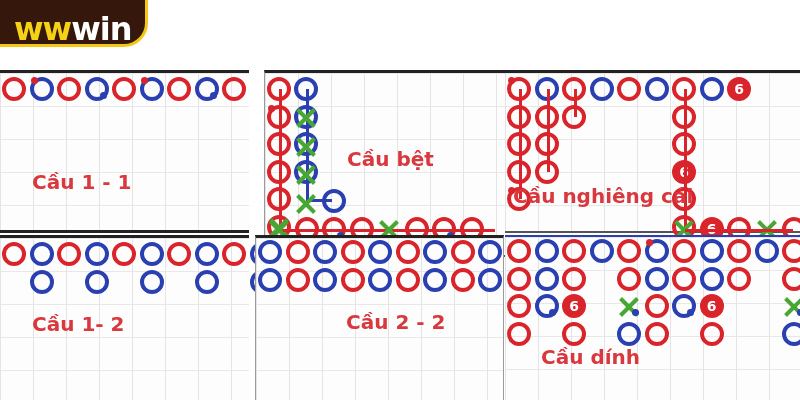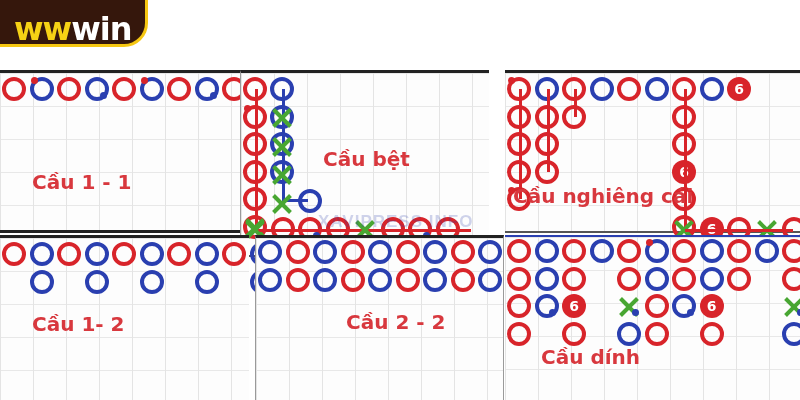--- a/index.html
+++ b/index.html
@@ -32,21 +32,21 @@
   
   .panel{
     position:absolute;
     background:
       repeating-linear-gradient(to right, #e4e4e4 0px, #e4e4e4 1px, transparent 1px, transparent 33px),
       repeating-linear-gradient(to bottom, #e8e8e8 0px, #e8e8e8 1px, transparent 1px, transparent 33px),
       #fdfdfd;
     box-sizing:border-box;
   }
   .panel.tl{left:0;  top:70px; width:249px; height:163px; border-top:3px solid #222; border-bottom:3px solid #222;}
-  .panel.tm{left:240px;top:70px;width:249px;height:187px; border-top:3px solid #222; border-left:1px solid #9a9a9a; border-bottom:2px solid #555;}
+  .panel.tm{left:264px;top:70px;width:249px;height:187px; border-top:3px solid #222; border-left:1px solid #9a9a9a; border-bottom:2px solid #555;}
   .panel.tr{left:505px;top:70px;width:295px;height:163px; border-top:3px solid #222; border-bottom:2px solid #555;}
   .panel.bl{left:0;  top:235px;width:249px;height:165px; border-top:3px solid #222;}
   .panel.bm{left:255px;top:235px;width:249px;height:165px; border-top:3px solid #222; border-left:1px solid #9a9a9a; border-right:1px solid #9a9a9a;}
   .panel.br{left:505px;top:235px;width:295px;height:165px; border-top:2px solid #2a3fb0;}
 
   
   .cell{position:absolute;width:26px;height:26px;box-sizing:border-box;}
   .ring{
     position:absolute;left:0;top:0;width:24px;height:24px;
     border-radius:50%;box-sizing:border-box;
@@ -570,14 +570,13 @@
           <div class="ring b"></div>
         </div>
         <div class="dot b" style="left: 44px; top: 72px;"></div>
         <div class="dot b" style="left: 127px; top: 72px;"></div>
         <div class="dot b" style="left: 182px; top: 72px;"></div>
         <div class="dot b" style="left: 292px; top: 72px;"></div>
       </div>
     <div class="lbl" style="left:36px;top:108px;">Cầu dính</div>
   </div>
 
-  <div class="watermark" style="left:318px;top:212px;">XAVIPRESS INFO</div>
 </div>
 
 </body></html>

